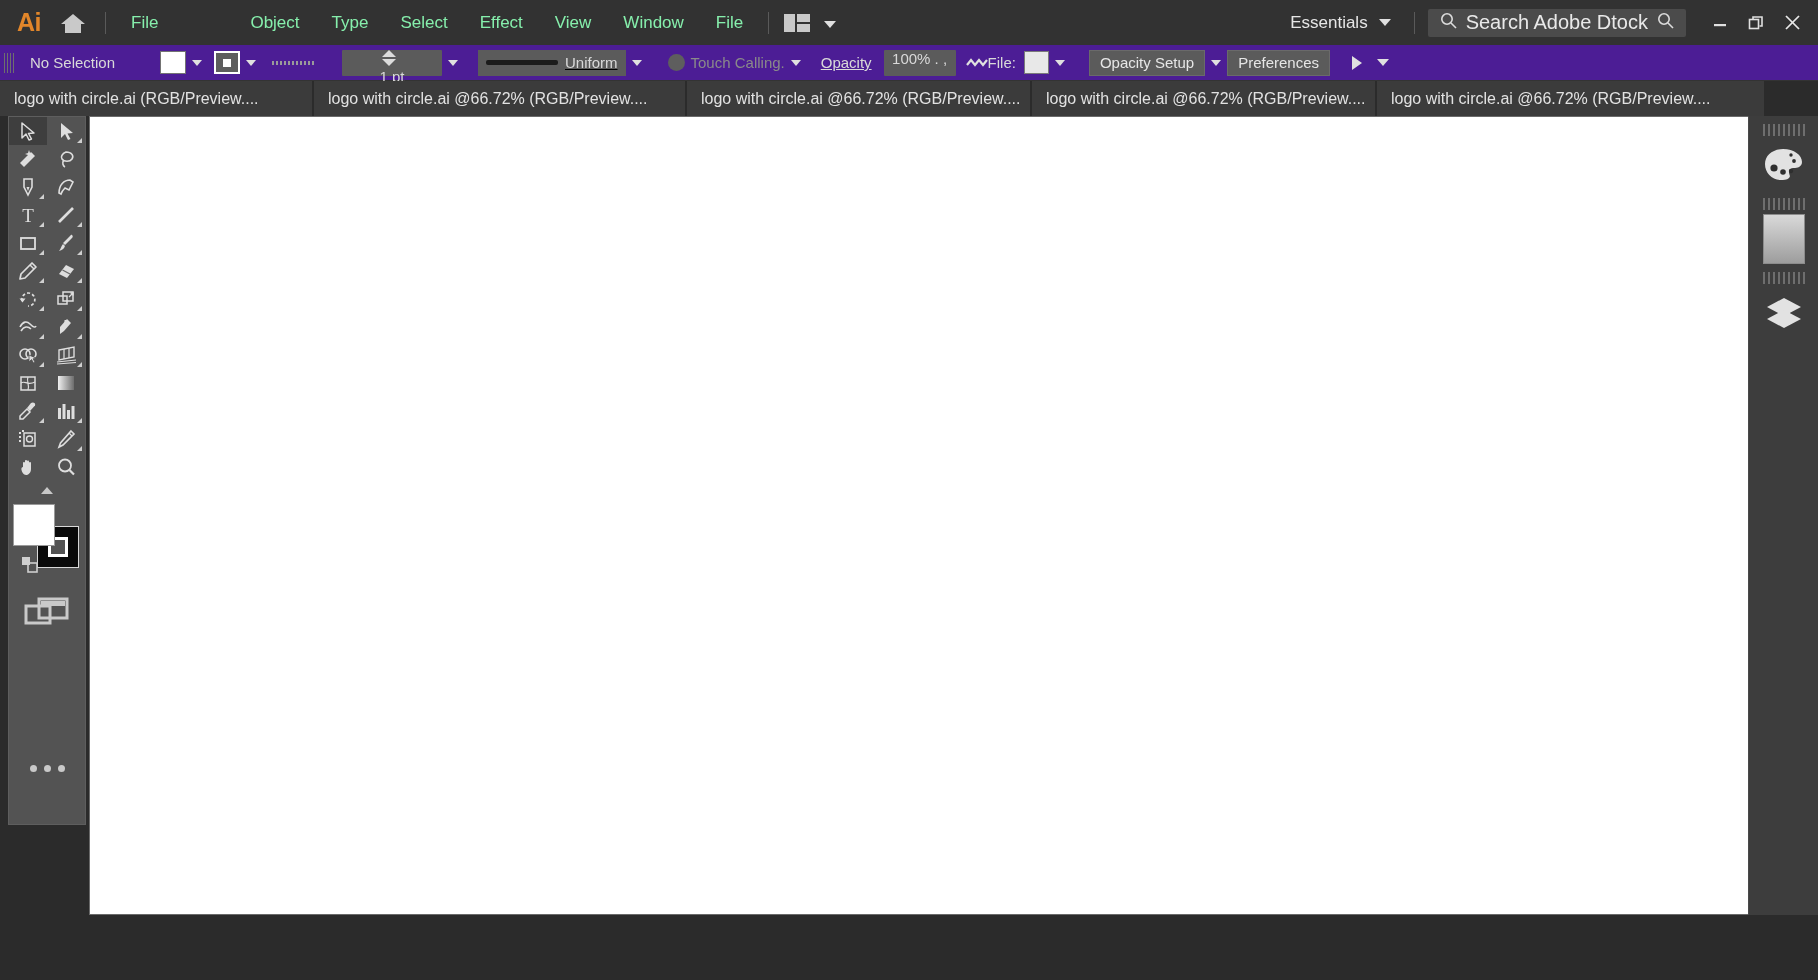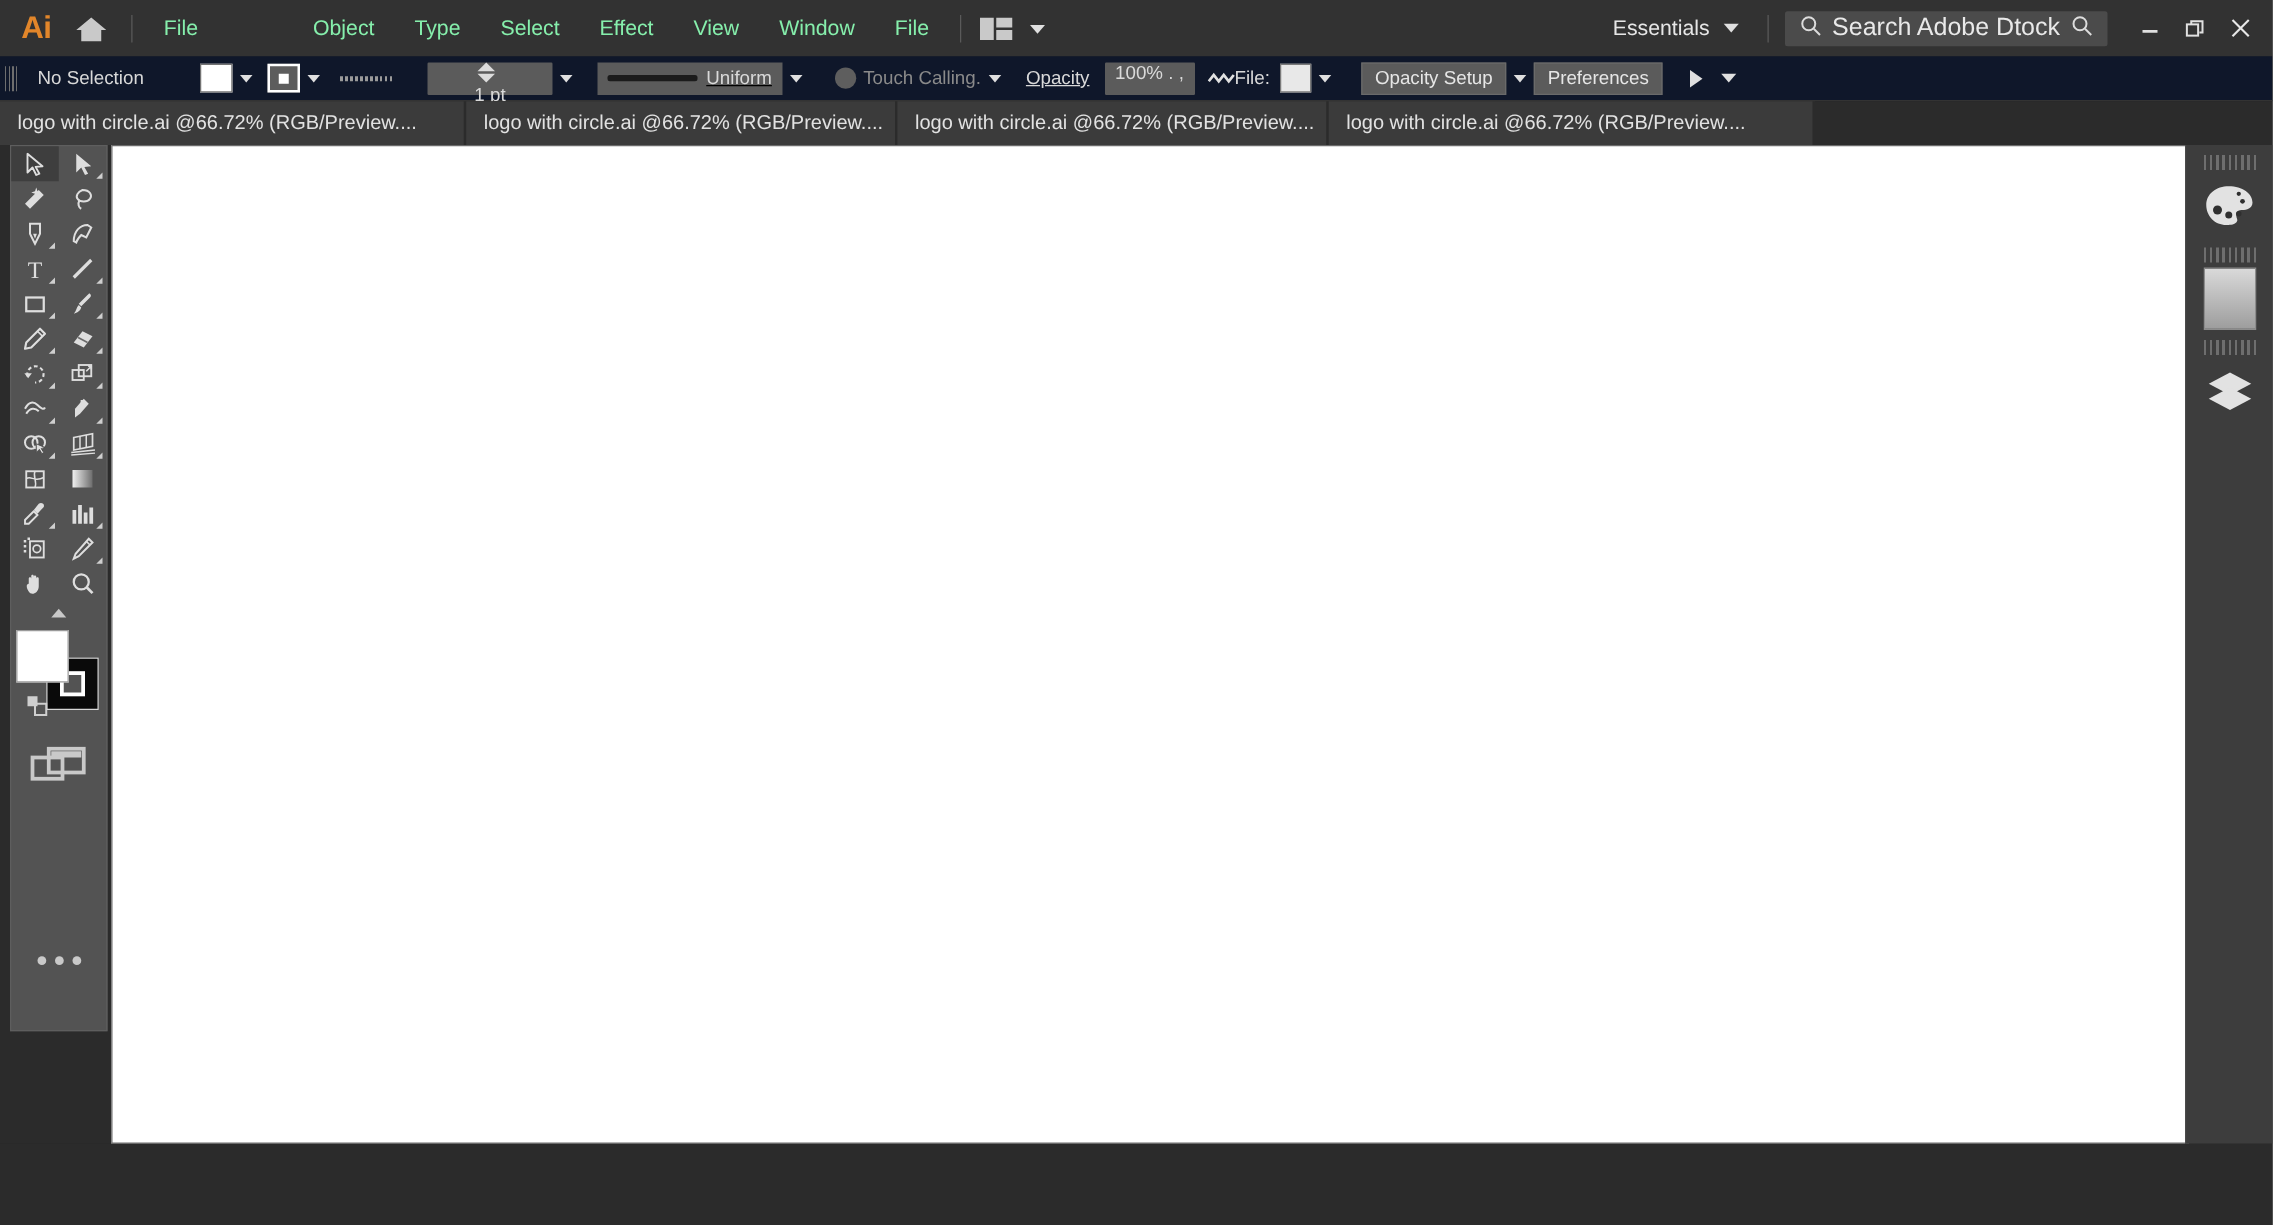--- a/index.html
+++ b/index.html
@@ -41,21 +41,21 @@
   .searchbox {
     background: #4b4b4b; height: 28px; border-radius: 2px;
     display: flex; align-items: center; gap: 9px; padding: 0 12px; margin-left: 4px;
   }
   .searchbox .stext { color: #e9e9e9; font-size: 20px; white-space: nowrap; }
   .wbtn { width: 36px; height: 45px; display:flex; align-items:center; justify-content:center; }
 
   
   .optionsbar {
     position: absolute; left: 0; top: 45px; width: 1818px; height: 36px;
-    background: #0f172a;
+    background: #4c1d95;
     display: flex; align-items: center;
     border-bottom: 1px solid #333;
   }
   .grip {
     width: 10px; height: 20px; margin-left: 4px; margin-right: 8px;
     background-image: repeating-linear-gradient(to right, #6e6e6e 0 1px, transparent 1px 3px);
     background-size: 100% 100%;
   }
   .ob-label { color: #d9d9d9; font-size: 15px; white-space: nowrap; }
   .ob-label.dim { color: #8a8a8a; }
@@ -354,20 +354,23 @@
   <div class="btn-ob">Preferences</div>
 
   <div style="width:22px"></div>
   <div class="arrow-right"></div>
   <div class="ddown" style="margin-left:10px">
       <span class="chev"></span>
     </div>
 </div>
 
 <div class="tabbar">
+  <div class="doctab active" style="width:314px;">
+    <span>logo with circle.ai (RGB/Preview....</span>
+  </div>
   <div class="doctab" style="width:373px;">
     <span>logo with circle.ai @66.72% (RGB/Preview....</span>
   </div>
   <div class="doctab" style="width:345px;">
     <span>logo with circle.ai @66.72% (RGB/Preview....</span>
   </div>
   <div class="doctab" style="width:345px;">
     <span>logo with circle.ai @66.72% (RGB/Preview....</span>
   </div>
   <div class="doctab" style="width:389px;">

